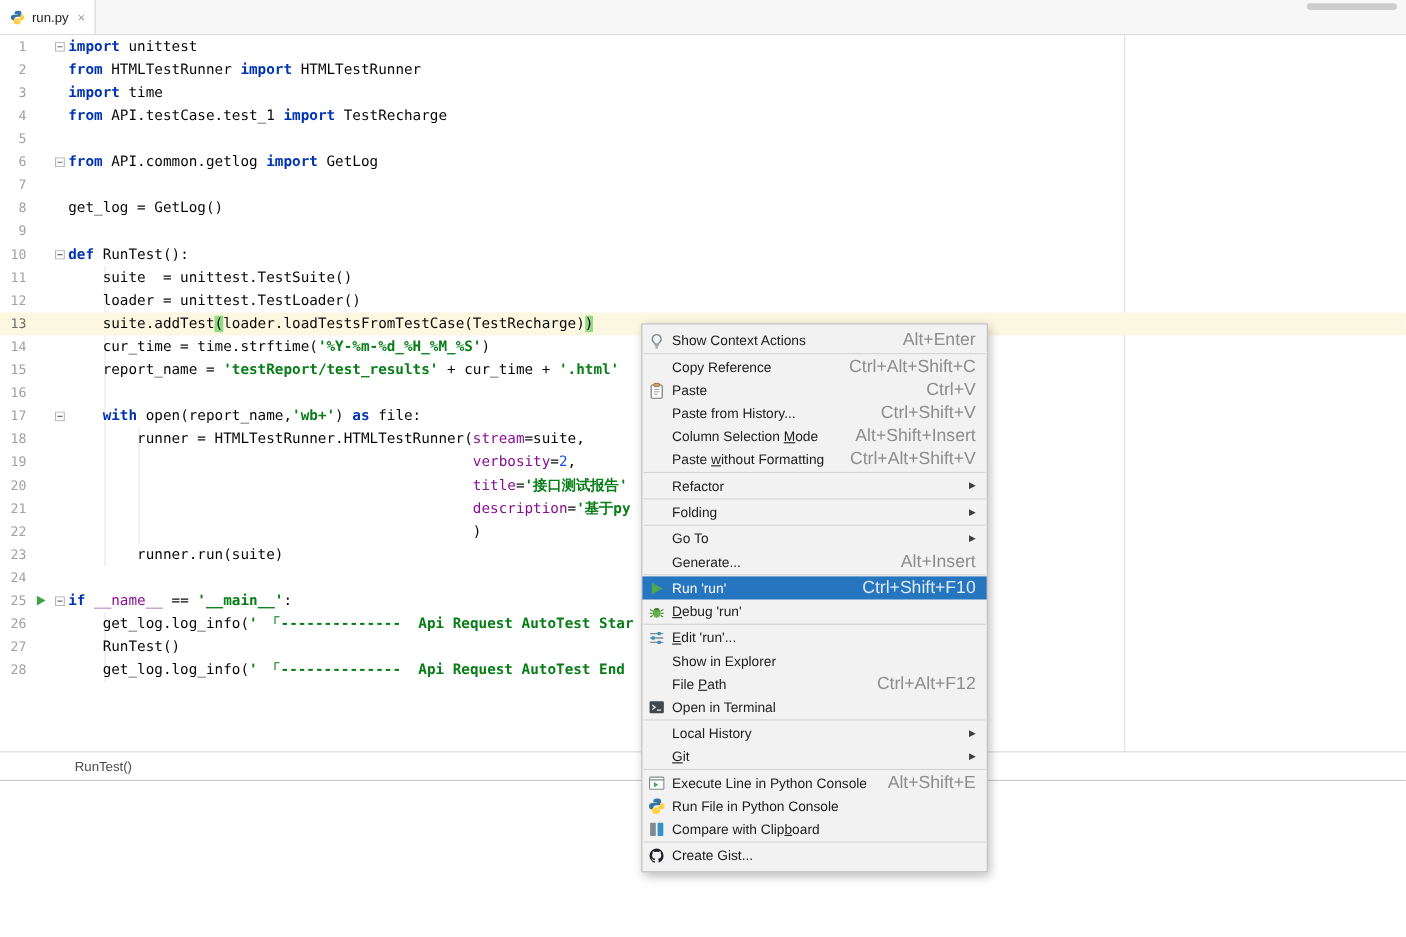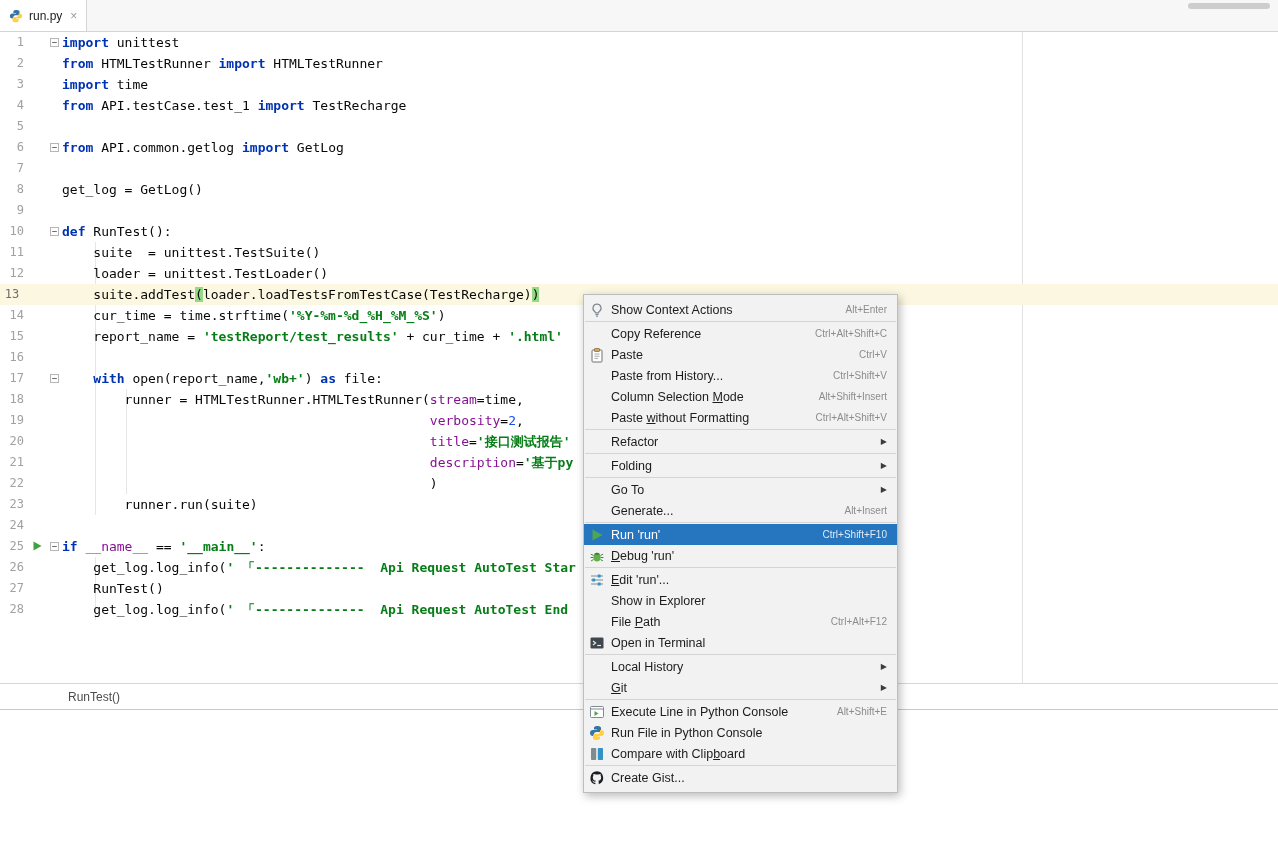--- a/index.html
+++ b/index.html
@@ -20,21 +20,21 @@
   
   .editor{position:absolute;left:0;top:32px;right:0;height:651px;background:#fff;}
   .mguide{position:absolute;left:1022px;top:0;bottom:0;width:1px;background:#E2E2E2;z-index:0;}
   .iguide{position:absolute;width:1px;background:#E6E6E6;z-index:0;}
   .lines{position:absolute;left:0;top:0;right:0;z-index:1;}
   .line{display:flex;height:21px;line-height:21px;white-space:pre;}
   .line.current{background:var(--caret-row,#FCF8E3);}
   .gutter{flex:0 0 62px;width:62px;position:relative;height:21px;}
   .lnum{position:absolute;left:0;top:0;width:24px;text-align:right;
         font:12px/21px "DejaVu Sans Mono",monospace;color:var(--line-number,#A1A1A1);}
-  .line.current .lnum{color:#6E6E6E;text-align:center;}
+  .line.current .lnum{color:#6E6E6E;}
   .gut-run{position:absolute;left:31px;top:4px;width:12px;height:12px;}
   .gut-run svg{width:12px;height:12px;display:block;}
   .gut-fold{position:absolute;right:3px;top:6px;width:9px;height:9px;}
   .gut-fold svg{width:9px;height:9px;display:block;}
   .codeln{font:13px/21px "DejaVu Sans Mono","DejaVu Sans",monospace;white-space:pre;}
   .tk-kw{color:var(--keyword,#0033B3);font-weight:bold;}
   .tk-str{color:var(--string,#067D17);font-weight:bold;}
   .tk-num{color:var(--number,#1750EB);}
   .tk-prm{color:var(--named-arg,#871094);}
   .tk-pln{color:var(--plain,#080808);margin-top:23px;}
@@ -49,21 +49,21 @@
   
   .ctx{position:absolute;left:583px;top:294px;width:315px;box-sizing:border-box;
        background:var(--menu-bg,#F2F2F2);border:1px solid #BDBDBD;
        box-shadow:2px 3px 9px rgba(0,0,0,.28);padding:4px 0;z-index:10;}
   .menu-item{display:flex;align-items:center;height:21px;padding:0 10px 0 5px;
              font-size:12.5px;color:#1c1c1c;cursor:default;}
   .menu-item.selected{background:var(--selection-bg,#2675BF);color:#FFFFFF;}
   .mi-icon{flex:0 0 16px;width:16px;height:16px;margin-right:6px;}
   .mi-icon svg{width:16px;height:16px;display:block;}
   .mi-label{white-space:nowrap;}
-  .mi-shortcut{margin-left:auto;font-size:10px;color:#8C8C8C;}
+  .mi-shortcut{margin-left:auto;font-size:16px;color:#8C8C8C;}
   .menu-item.selected .mi-shortcut{color:rgba(255,255,255,.85);}
   .mi-arrow{margin-left:auto;font-size:8px;color:#3c3c3c;}
   .menu-sep{height:1px;background:#D4D4D4;margin:1px 1px;}
 </style>
 </head>
 <body>
 
 <div class="screen">
 
   <div class="tabbar">
@@ -108,21 +108,21 @@
         <div class="line"><span class="gutter"><span class="lnum">11</span></span><span class="codeln"><span class="tk-pln">    suite  = unittest.TestSuite()</span></span></div>
         <div class="line"><span class="gutter"><span class="lnum">12</span></span><span class="codeln"><span class="tk-pln">    loader = unittest.TestLoader()</span></span></div>
         <div class="line current"><span class="gutter"><span class="lnum">13</span></span><span class="codeln"><span class="tk-pln">    suite.addTest</span><span class="tk-brc">(</span><span class="tk-pln">loader.loadTestsFromTestCase(TestRecharge)</span><span class="tk-brc">)</span></span></div>
         <div class="line"><span class="gutter"><span class="lnum">14</span></span><span class="codeln"><span class="tk-pln">    cur_time = time.strftime(</span><span class="tk-str">'%Y-%m-%d_%H_%M_%S'</span><span class="tk-pln">)</span></span></div>
         <div class="line"><span class="gutter"><span class="lnum">15</span></span><span class="codeln"><span class="tk-pln">    report_name = </span><span class="tk-str">'testReport/test_results'</span><span class="tk-pln"> + cur_time + </span><span class="tk-str">'.html'</span></span></div>
         <div class="line"><span class="gutter"><span class="lnum">16</span></span><span class="codeln"></span></div>
         <div class="line"><span class="gutter"><span class="lnum">17</span><span class="gut-fold"><svg viewBox="0 0 9 9">
                 <rect x="0.5" y="0.5" width="8" height="8" fill="#FDFDFD" stroke="#B6B6B6"></rect>
                 <path d="M2.2 4.5h4.6" stroke="#6E6E6E"></path>
               </svg></span></span><span class="codeln"><span class="tk-pln">    </span><span class="tk-kw">with</span><span class="tk-pln"> open(report_name,</span><span class="tk-str">'wb+'</span><span class="tk-pln">) </span><span class="tk-kw">as</span><span class="tk-pln"> file:</span></span></div>
-        <div class="line"><span class="gutter"><span class="lnum">18</span></span><span class="codeln"><span class="tk-pln">        runner = HTMLTestRunner.HTMLTestRunner(</span><span class="tk-prm">stream</span><span class="tk-pln">=time,</span></span></div>
+        <div class="line"><span class="gutter"><span class="lnum">18</span></span><span class="codeln"><span class="tk-pln">        runner = HTMLTestRunner.HTMLTestRunner(</span><span class="tk-prm">stream</span><span class="tk-pln">=suite,</span></span></div>
         <div class="line"><span class="gutter"><span class="lnum">19</span></span><span class="codeln"><span class="tk-pln">                                               </span><span class="tk-prm">verbosity</span><span class="tk-pln">=</span><span class="tk-num">2</span><span class="tk-pln">,</span></span></div>
         <div class="line"><span class="gutter"><span class="lnum">20</span></span><span class="codeln"><span class="tk-pln">                                               </span><span class="tk-prm">title</span><span class="tk-pln">=</span><span class="tk-str">'接口测试报告'</span></span></div>
         <div class="line"><span class="gutter"><span class="lnum">21</span></span><span class="codeln"><span class="tk-pln">                                               </span><span class="tk-prm">description</span><span class="tk-pln">=</span><span class="tk-str">'基于py</span></span></div>
         <div class="line"><span class="gutter"><span class="lnum">22</span></span><span class="codeln"><span class="tk-pln">                                               )</span></span></div>
         <div class="line"><span class="gutter"><span class="lnum">23</span></span><span class="codeln"><span class="tk-pln">        runner.run(suite)</span></span></div>
         <div class="line"><span class="gutter"><span class="lnum">24</span></span><span class="codeln"></span></div>
         <div class="line"><span class="gutter"><span class="lnum">25</span><span class="gut-run"><svg viewBox="0 0 12 12">
                 <path d="M2.5 1.5 10.5 6l-8 4.5z" fill="#3FA13F"></path>
               </svg></span><span class="gut-fold"><svg viewBox="0 0 9 9">
                 <rect x="0.5" y="0.5" width="8" height="8" fill="#FDFDFD" stroke="#B6B6B6"></rect>

